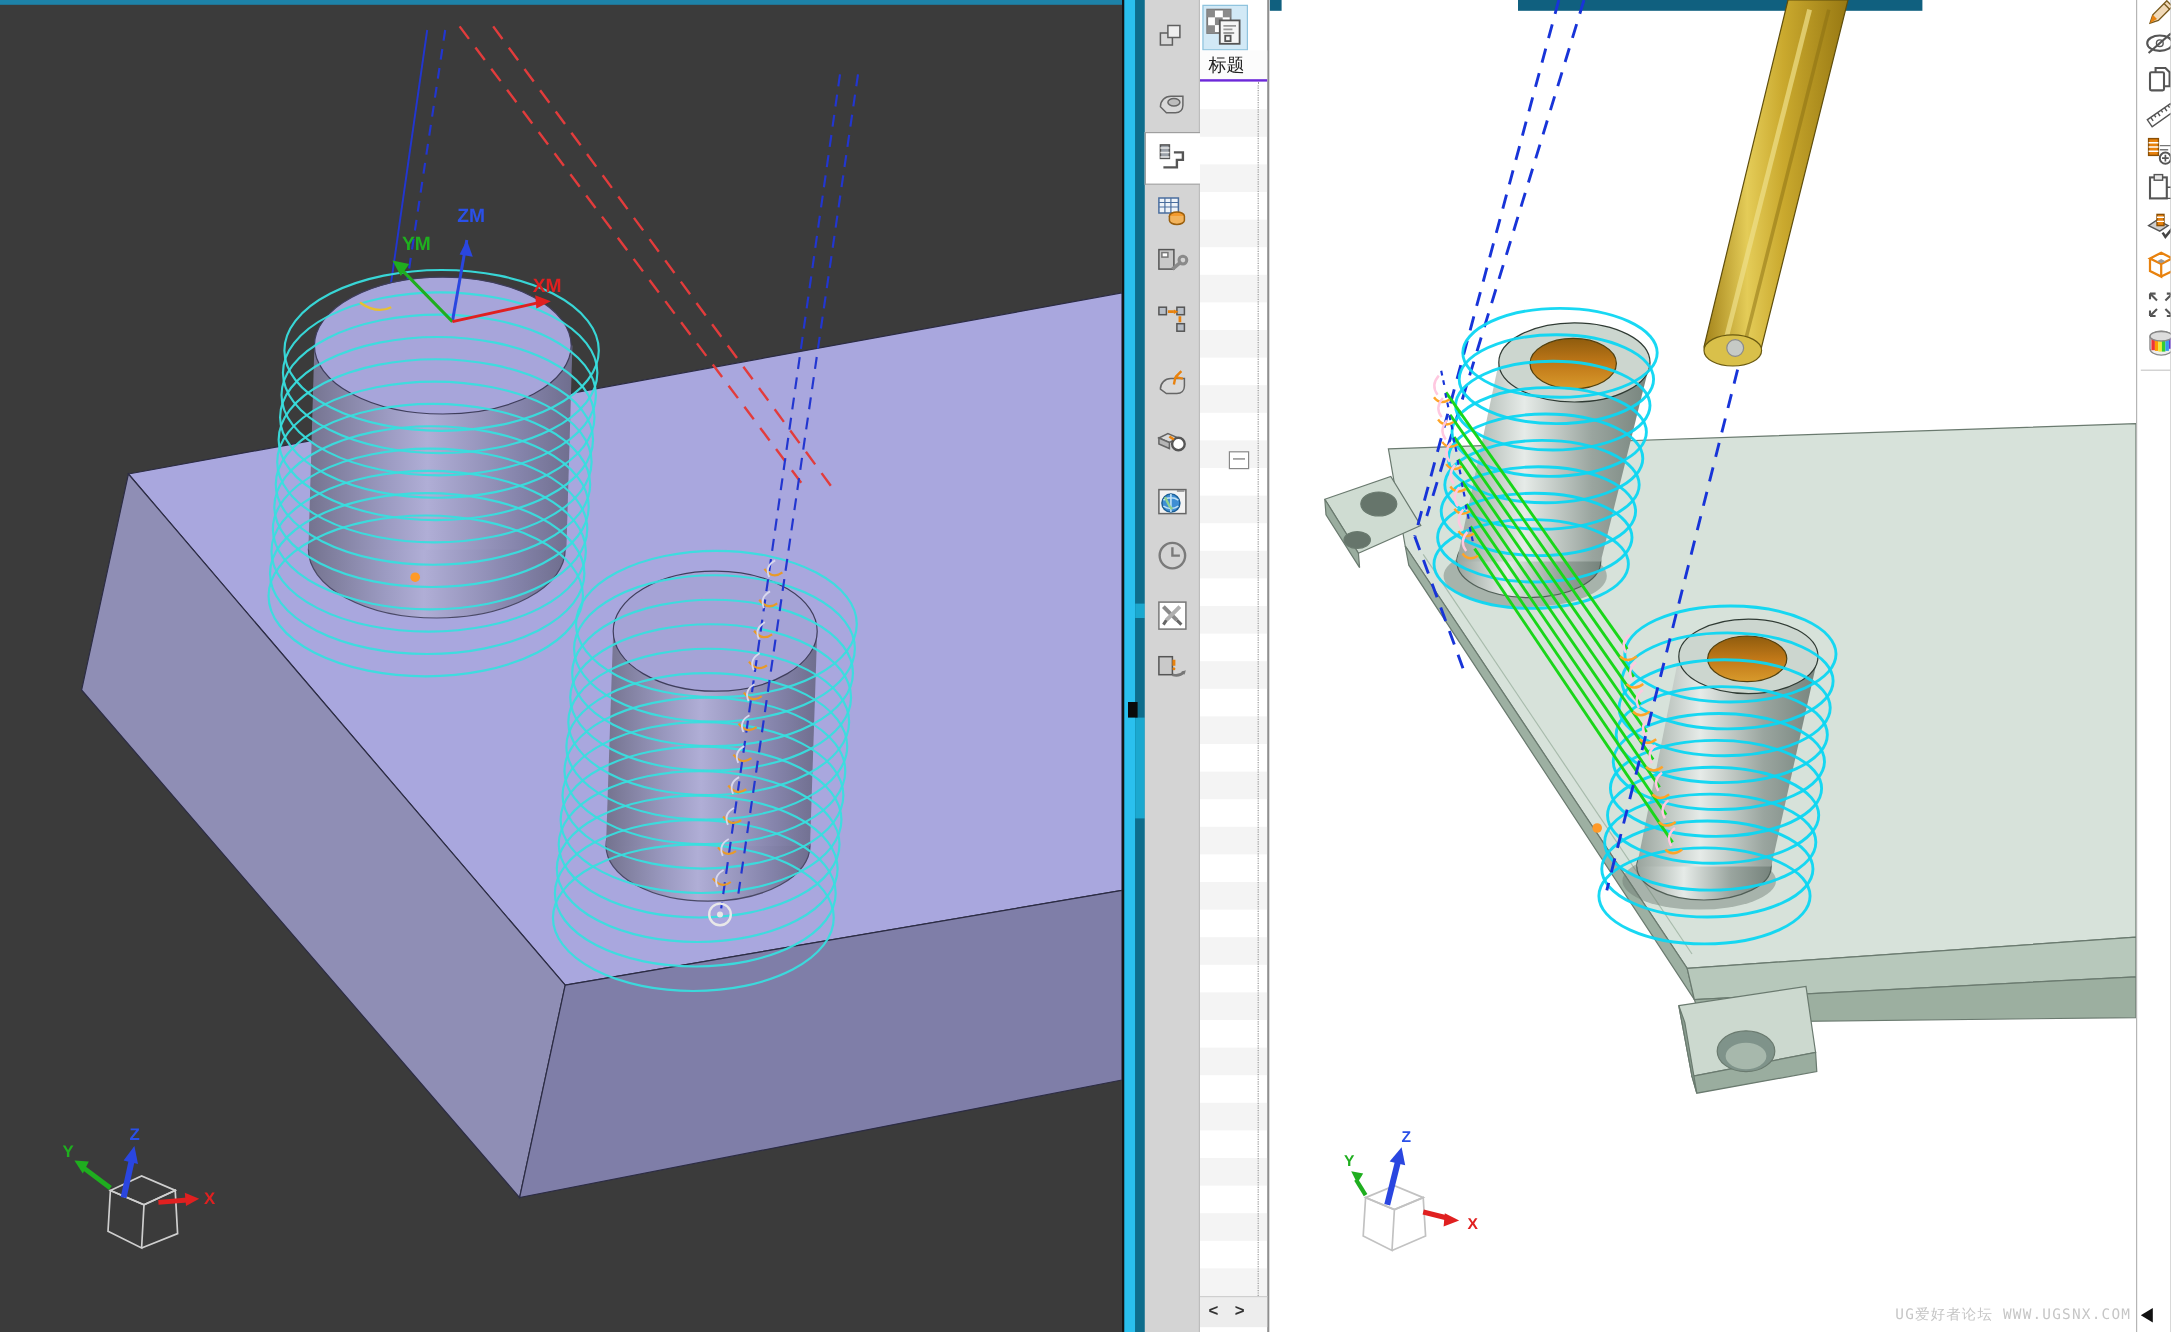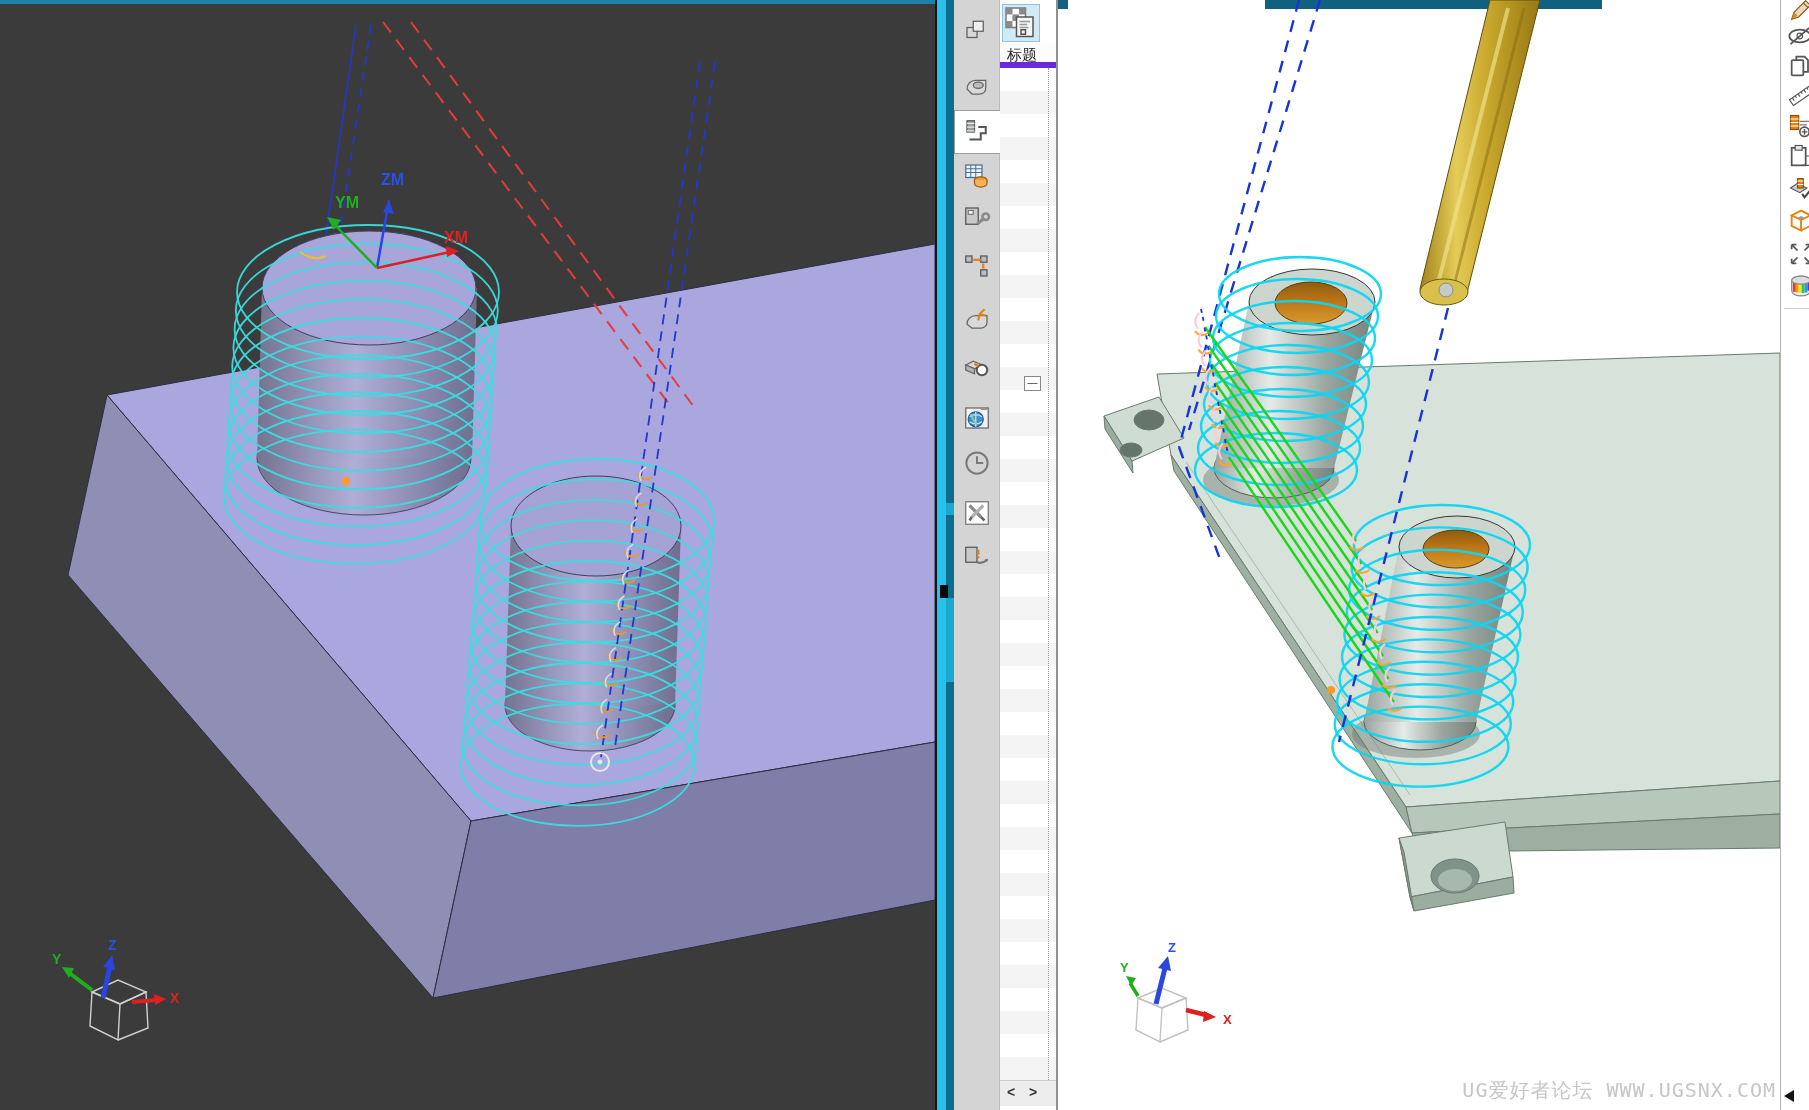--- a/index.html
+++ b/index.html
@@ -22,36 +22,36 @@
   
   .resource-bar{position:absolute;left:954px;top:0;width:46px;height:1110px;background:#d4d4d4;border-right:1px solid #bdbdbd;}
   .rb-icon{position:absolute;left:8px;width:30px;height:30px;cursor:pointer;}
   .rb-sel-tab{position:absolute;left:0;top:110px;width:46px;height:44px;background:#ffffff;
               border:1px solid #9f9f9f;border-right:none;}
 
   
   .nav-panel{position:absolute;left:1000px;top:0;width:58px;height:1110px;background:#ffffff;border-right:2px solid #8f8f8f;}
   .panel-icon{position:absolute;left:2px;top:4px;width:38px;height:38px;background:#d2e9f6;border:1px solid #8fc3de;cursor:pointer;}
   .panel-header{position:absolute;left:0;top:42px;width:100%;height:26px;line-height:26px;padding-left:7px;
-                font-size:15px;color:#222;border-bottom:6px solid #6d28d9;background:#fcfcfc;cursor:default;}
+                font-size:15px;color:#222;border-bottom:2px solid #6d28d9;background:#fcfcfc;cursor:default;}
   .panel-rows{position:absolute;left:0;top:68px;width:100%;height:1012px;overflow:hidden;}
   .p-row{width:100%;height:23px;}
   .p-row:nth-child(even){background:#f4f4f4;}
   .col-divider{position:absolute;left:48px;top:68px;height:1012px;border-left:1px dotted #9a9a9a;}
   .collapse-box{position:absolute;left:24px;top:376px;width:17px;height:15px;border:1px solid #888;background:#fff;
                 font-size:10px;line-height:12px;text-align:center;color:#333;cursor:pointer;}
   .pager{position:absolute;left:0;top:1080px;width:100%;height:26px;background:#ededed;border-top:1px solid #cfcfcf;}
   .pager span{position:absolute;top:3px;font-size:14px;font-weight:bold;color:#333;cursor:pointer;}
   .pager .prev{left:7px;}
   .pager .next{left:29px;}
 
   
   .right-window{position:absolute;left:1058px;top:0;width:722px;height:1110px;background:#ffffff;}
   .watermark{position:absolute;right:4px;bottom:6px;font-family:"DejaVu Sans Mono",monospace;
-             font-size:20px;color:#c6c6c6;letter-spacing:1px;white-space:nowrap;}
+             font-size:12px;color:#c6c6c6;letter-spacing:1px;white-space:nowrap;}
 
   
   .right-toolbar{position:absolute;left:1780px;top:0;width:29px;height:1110px;background:#ffffff;
                  border-left:1px solid #b5b5b5;overflow:hidden;}
   .rt-icon{position:absolute;left:6px;width:28px;height:28px;cursor:pointer;}
   .rt-sep{position:absolute;left:3px;top:308px;width:26px;border-top:1px solid #c9c9c9;}
   .rt-cursor{position:absolute;left:2px;top:1088px;}
 
   svg text{font-family:"Liberation Sans",sans-serif;font-weight:bold;}
 </style>

